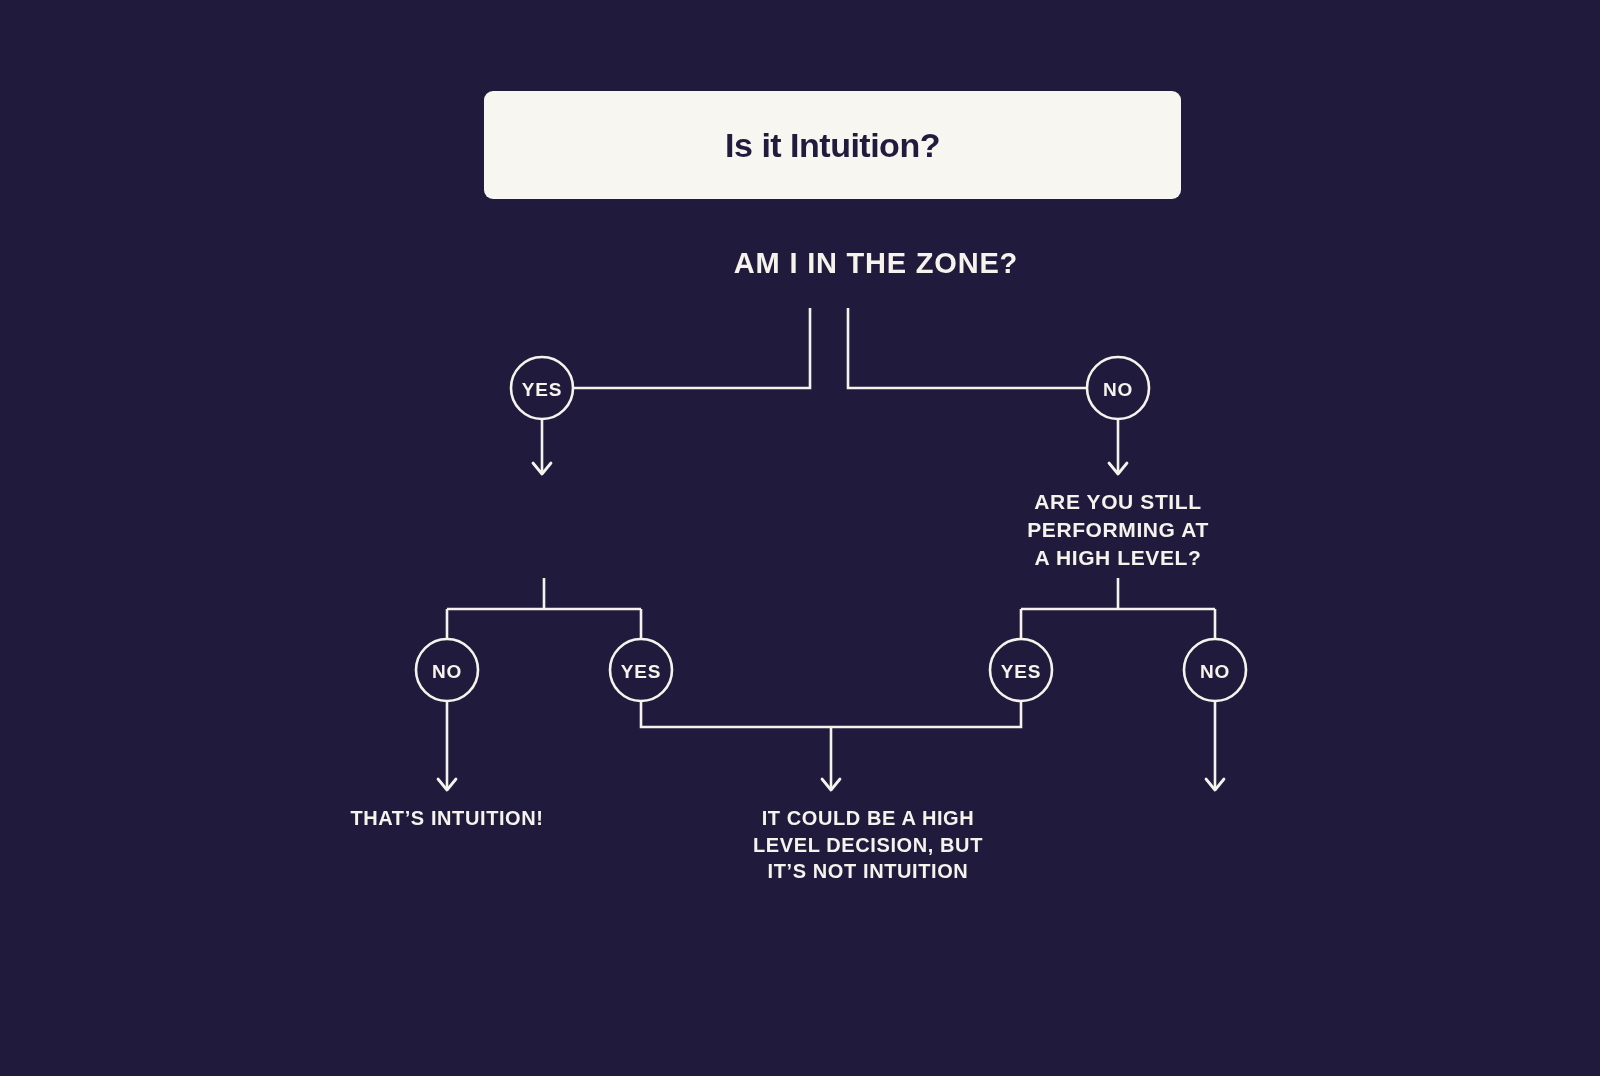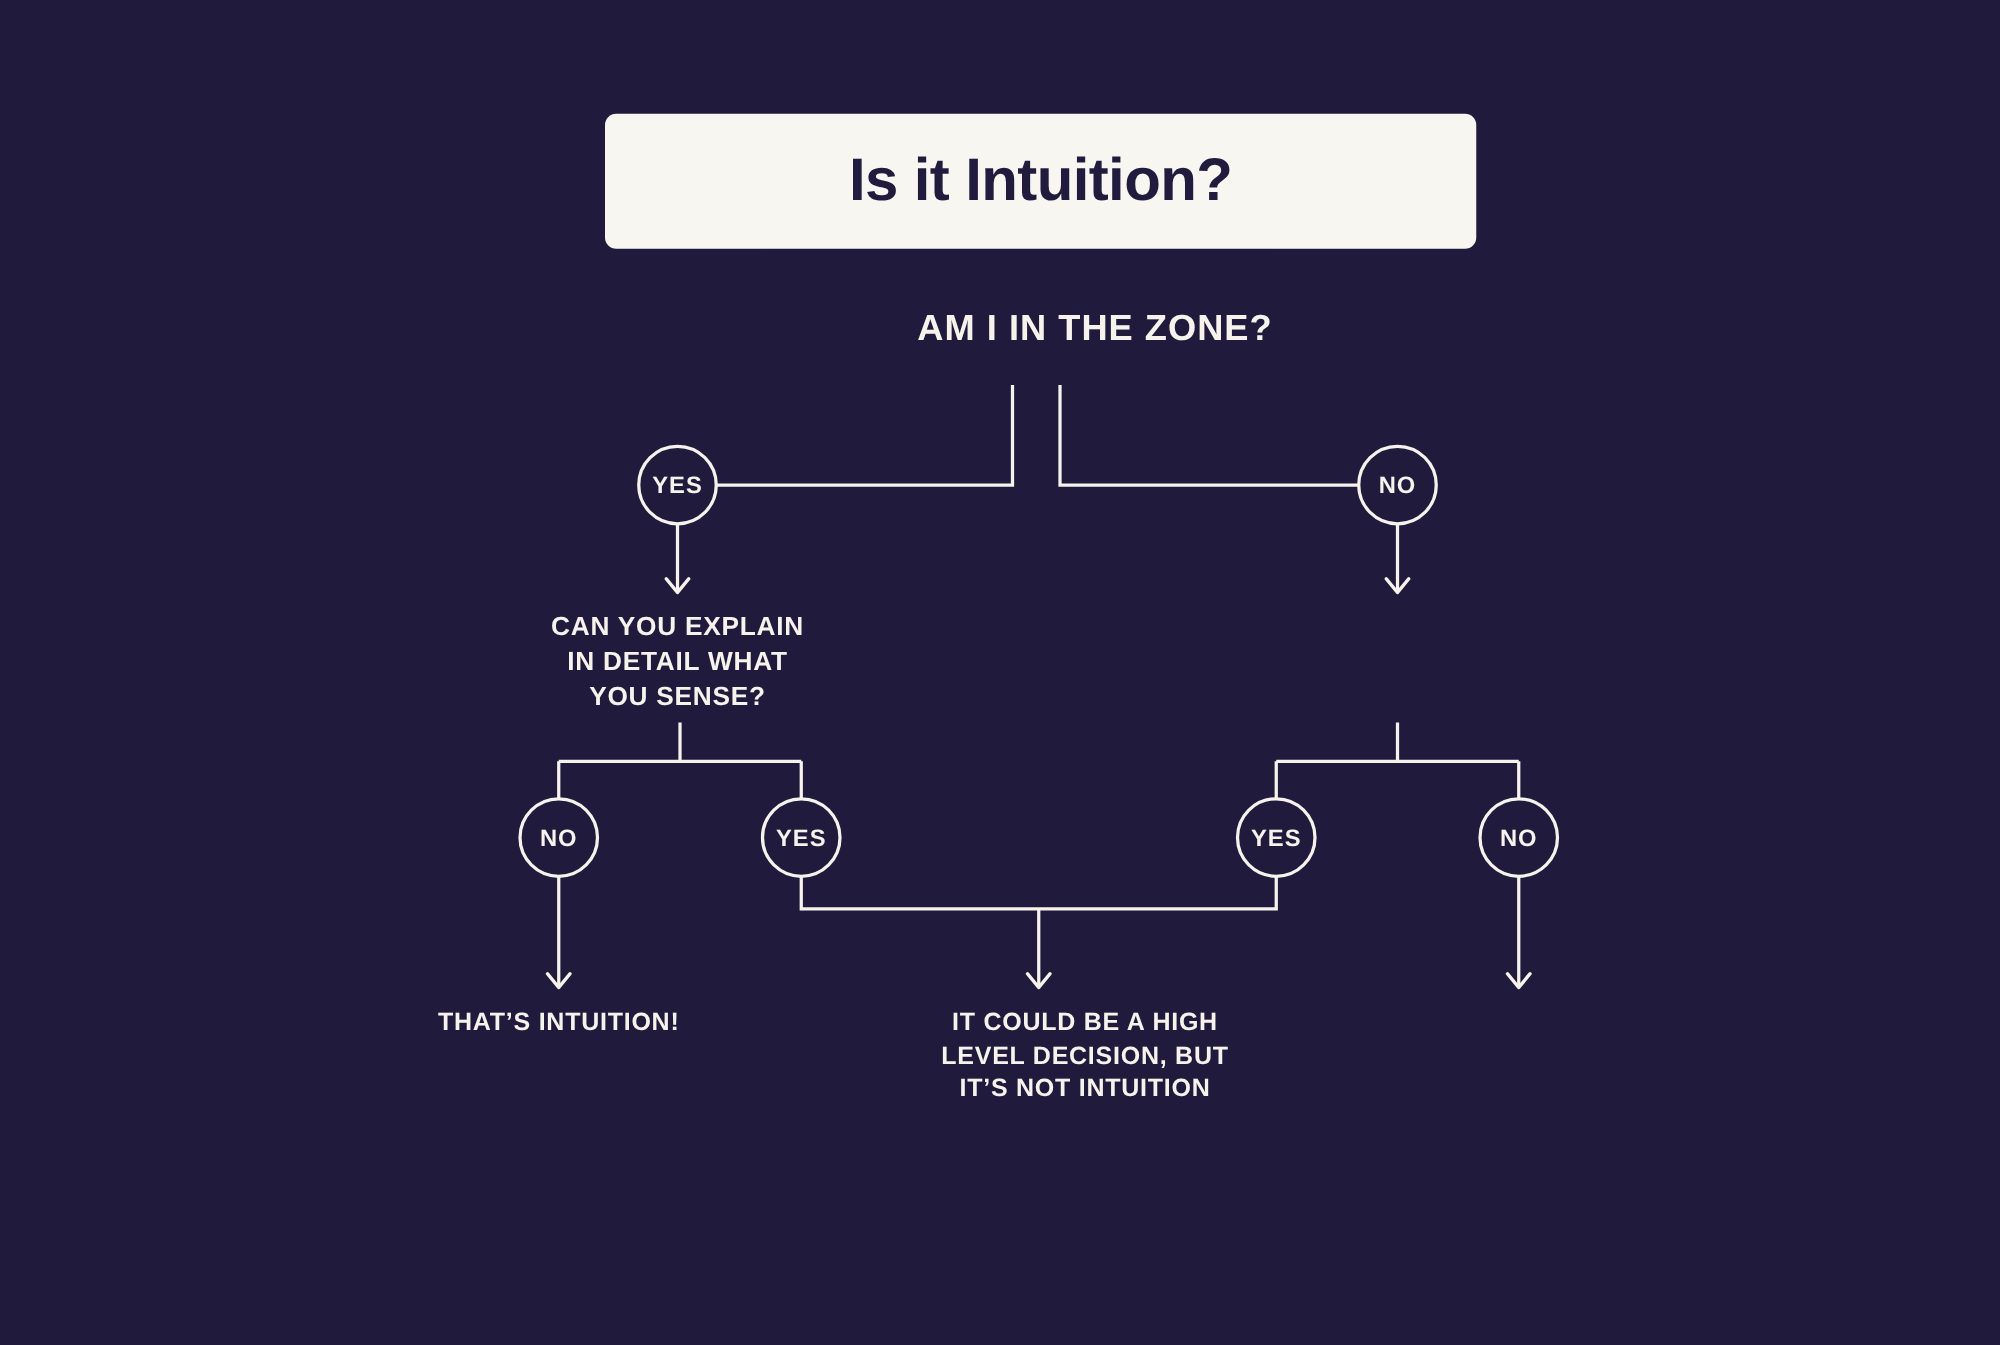--- a/index.html
+++ b/index.html
@@ -30,21 +30,21 @@
     height: 108px;
     background: #f7f6f0;
     border-radius: 9px;
     display: flex;
     align-items: center;
     justify-content: center;
   }
   .title-card .title-text {
     color: #211c3e;
     font-family: "Liberation Sans", sans-serif;
-    font-size: 48px;
+    font-size: 34px;
     font-weight: bold;
     letter-spacing: -0.5px;
     line-height: 1;
     white-space: nowrap;
   }
 
   
   .node-text {
     position: absolute;
     color: #f5f3ec;
@@ -112,24 +112,24 @@
 <body>
 
 <div id="stage">
 
   <div class="title-card">
     <span class="title-text">Is it Intuition?</span>
   </div>
 
   <div class="node-text root-q" style="left:840px; top:246px;">AM I IN THE ZONE?</div>
 
-  <div class="node-text branch-q" style="left:542px; top:488px;">CAN YOU EXPLAIN
-IN DETAIL WHAT
-YOU SENSE?</div>
 
+  <div class="node-text branch-q" style="left:1118px; top:488px;">ARE YOU STILL
+PERFORMING AT
+A HIGH LEVEL?</div>
 
   <div class="node-text outcome" style="left:447px; top:805px;">THAT’S INTUITION!</div>
 
   <div class="node-text outcome" style="left:868px; top:805px;">IT COULD BE A HIGH
 LEVEL DECISION, BUT
 IT’S NOT INTUITION</div>
 
 
   <svg id="links" viewBox="0 0 1600 1076">
 

